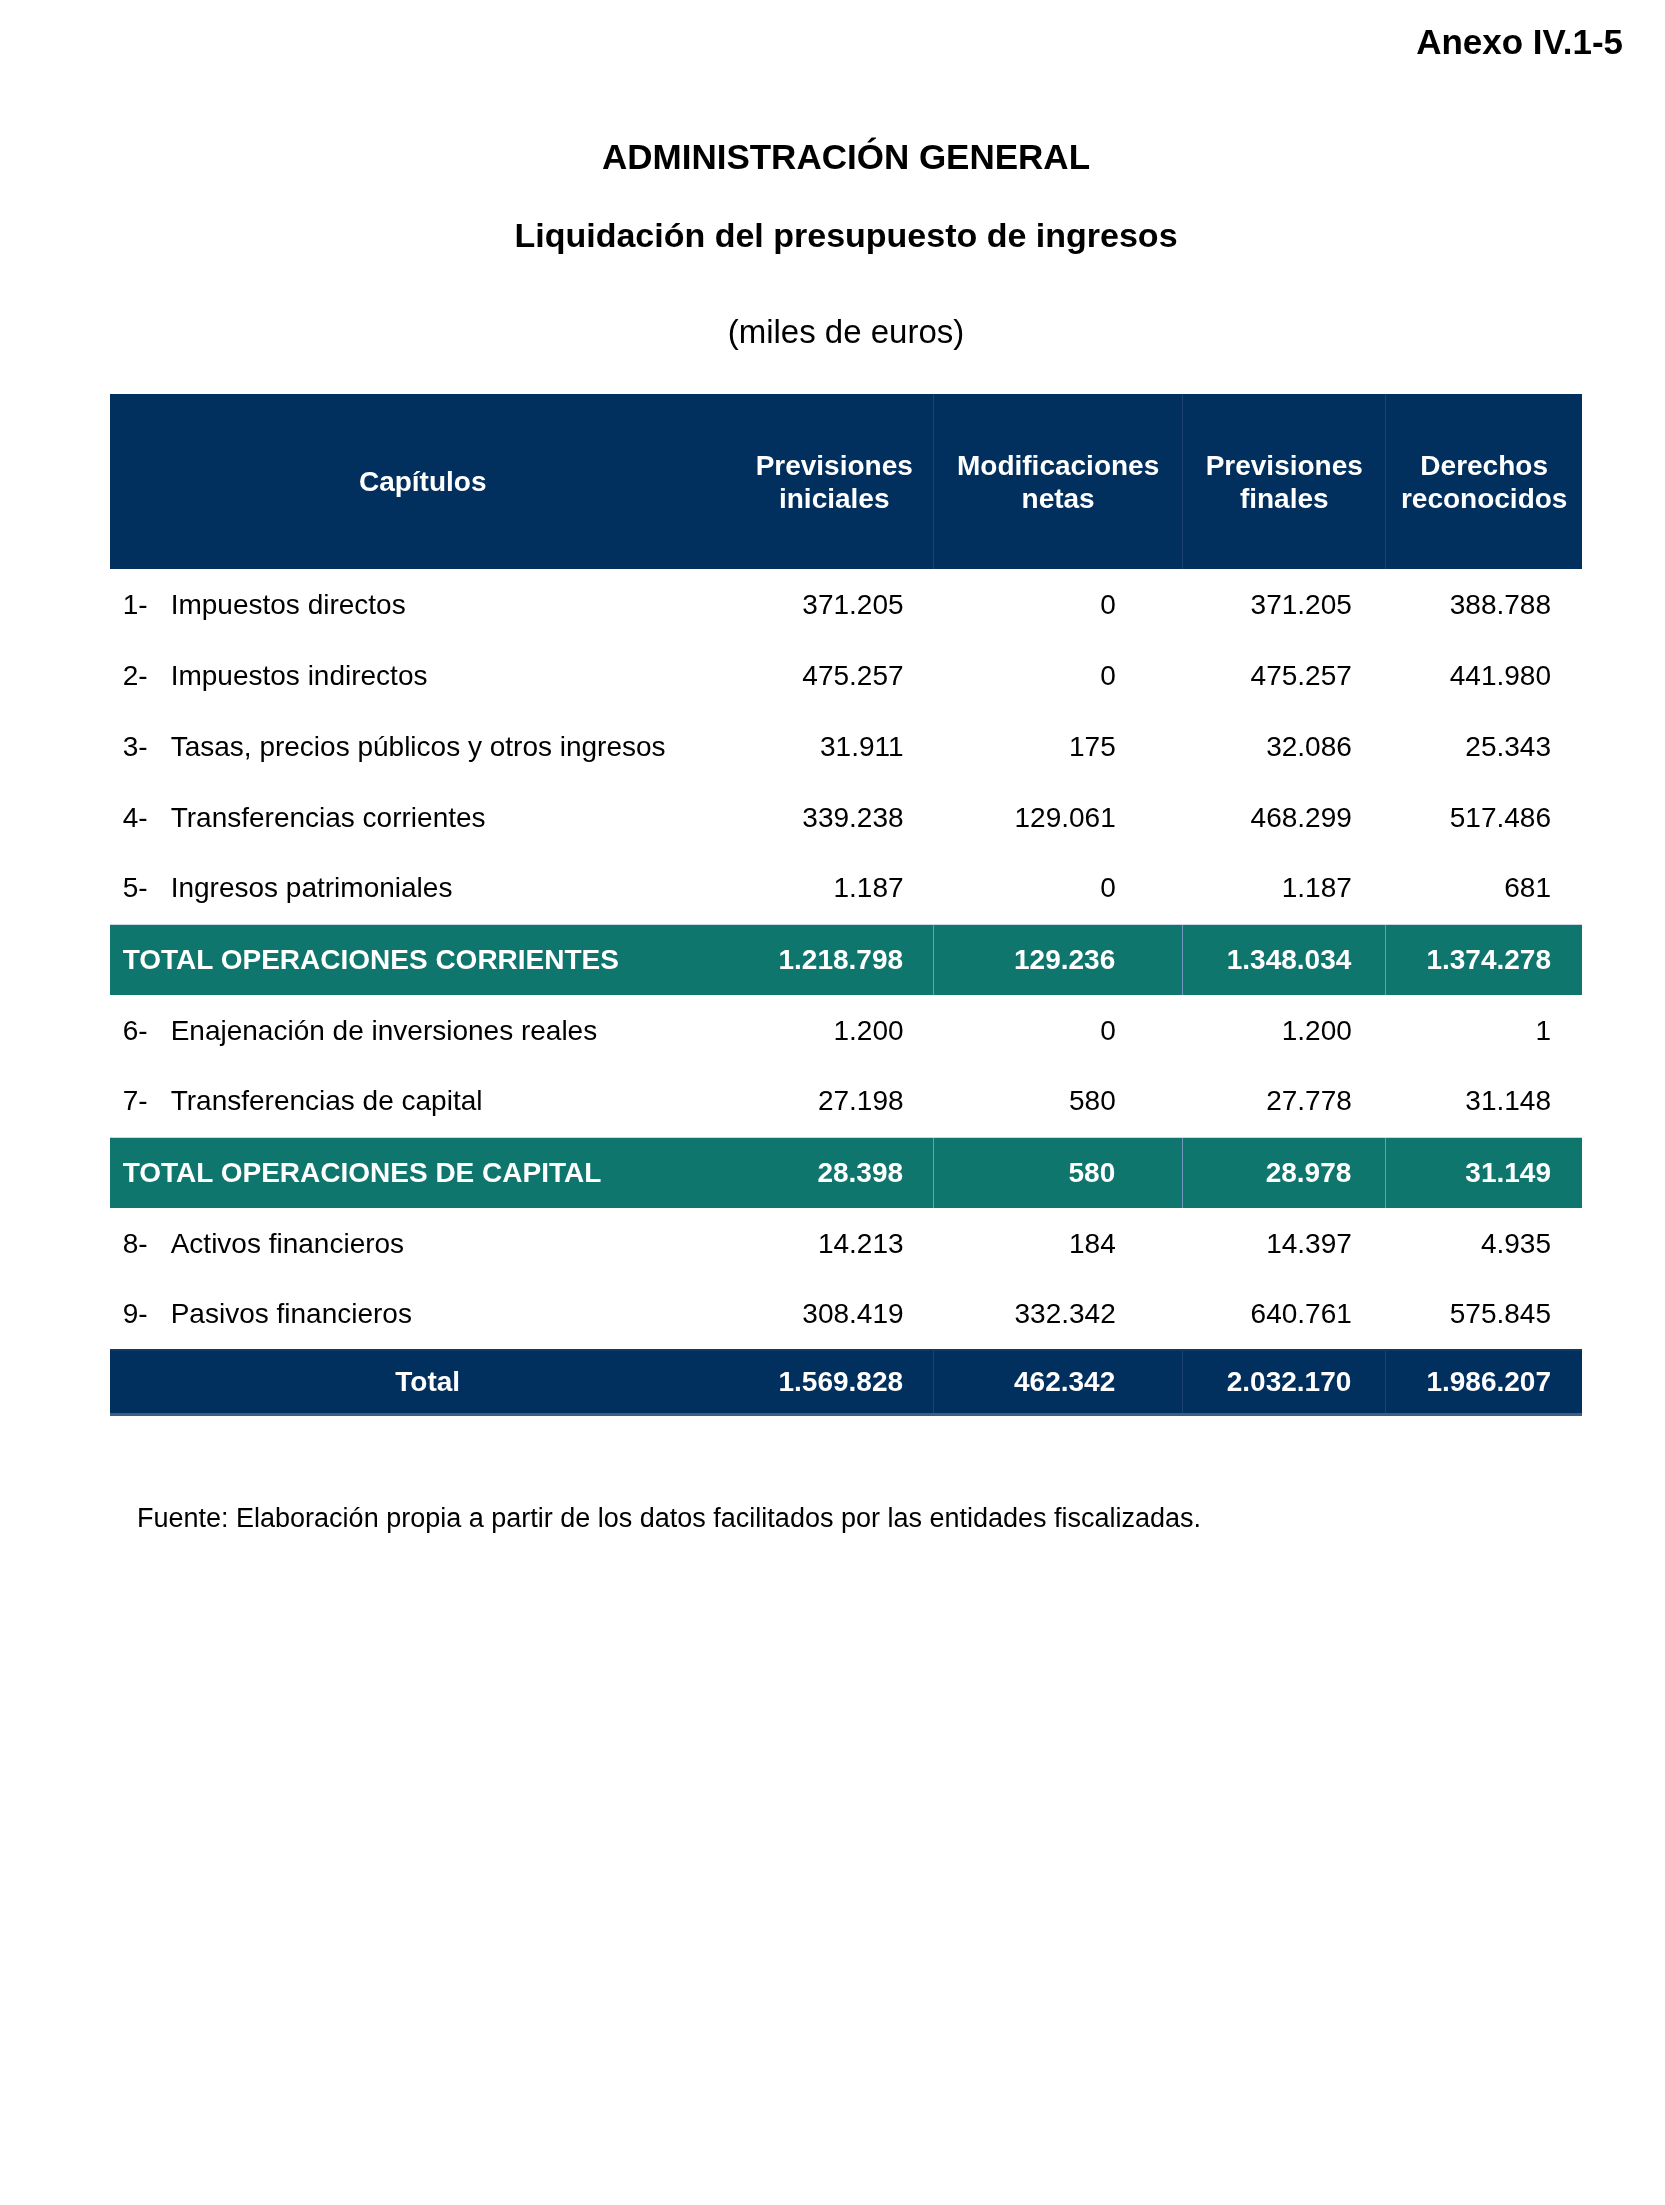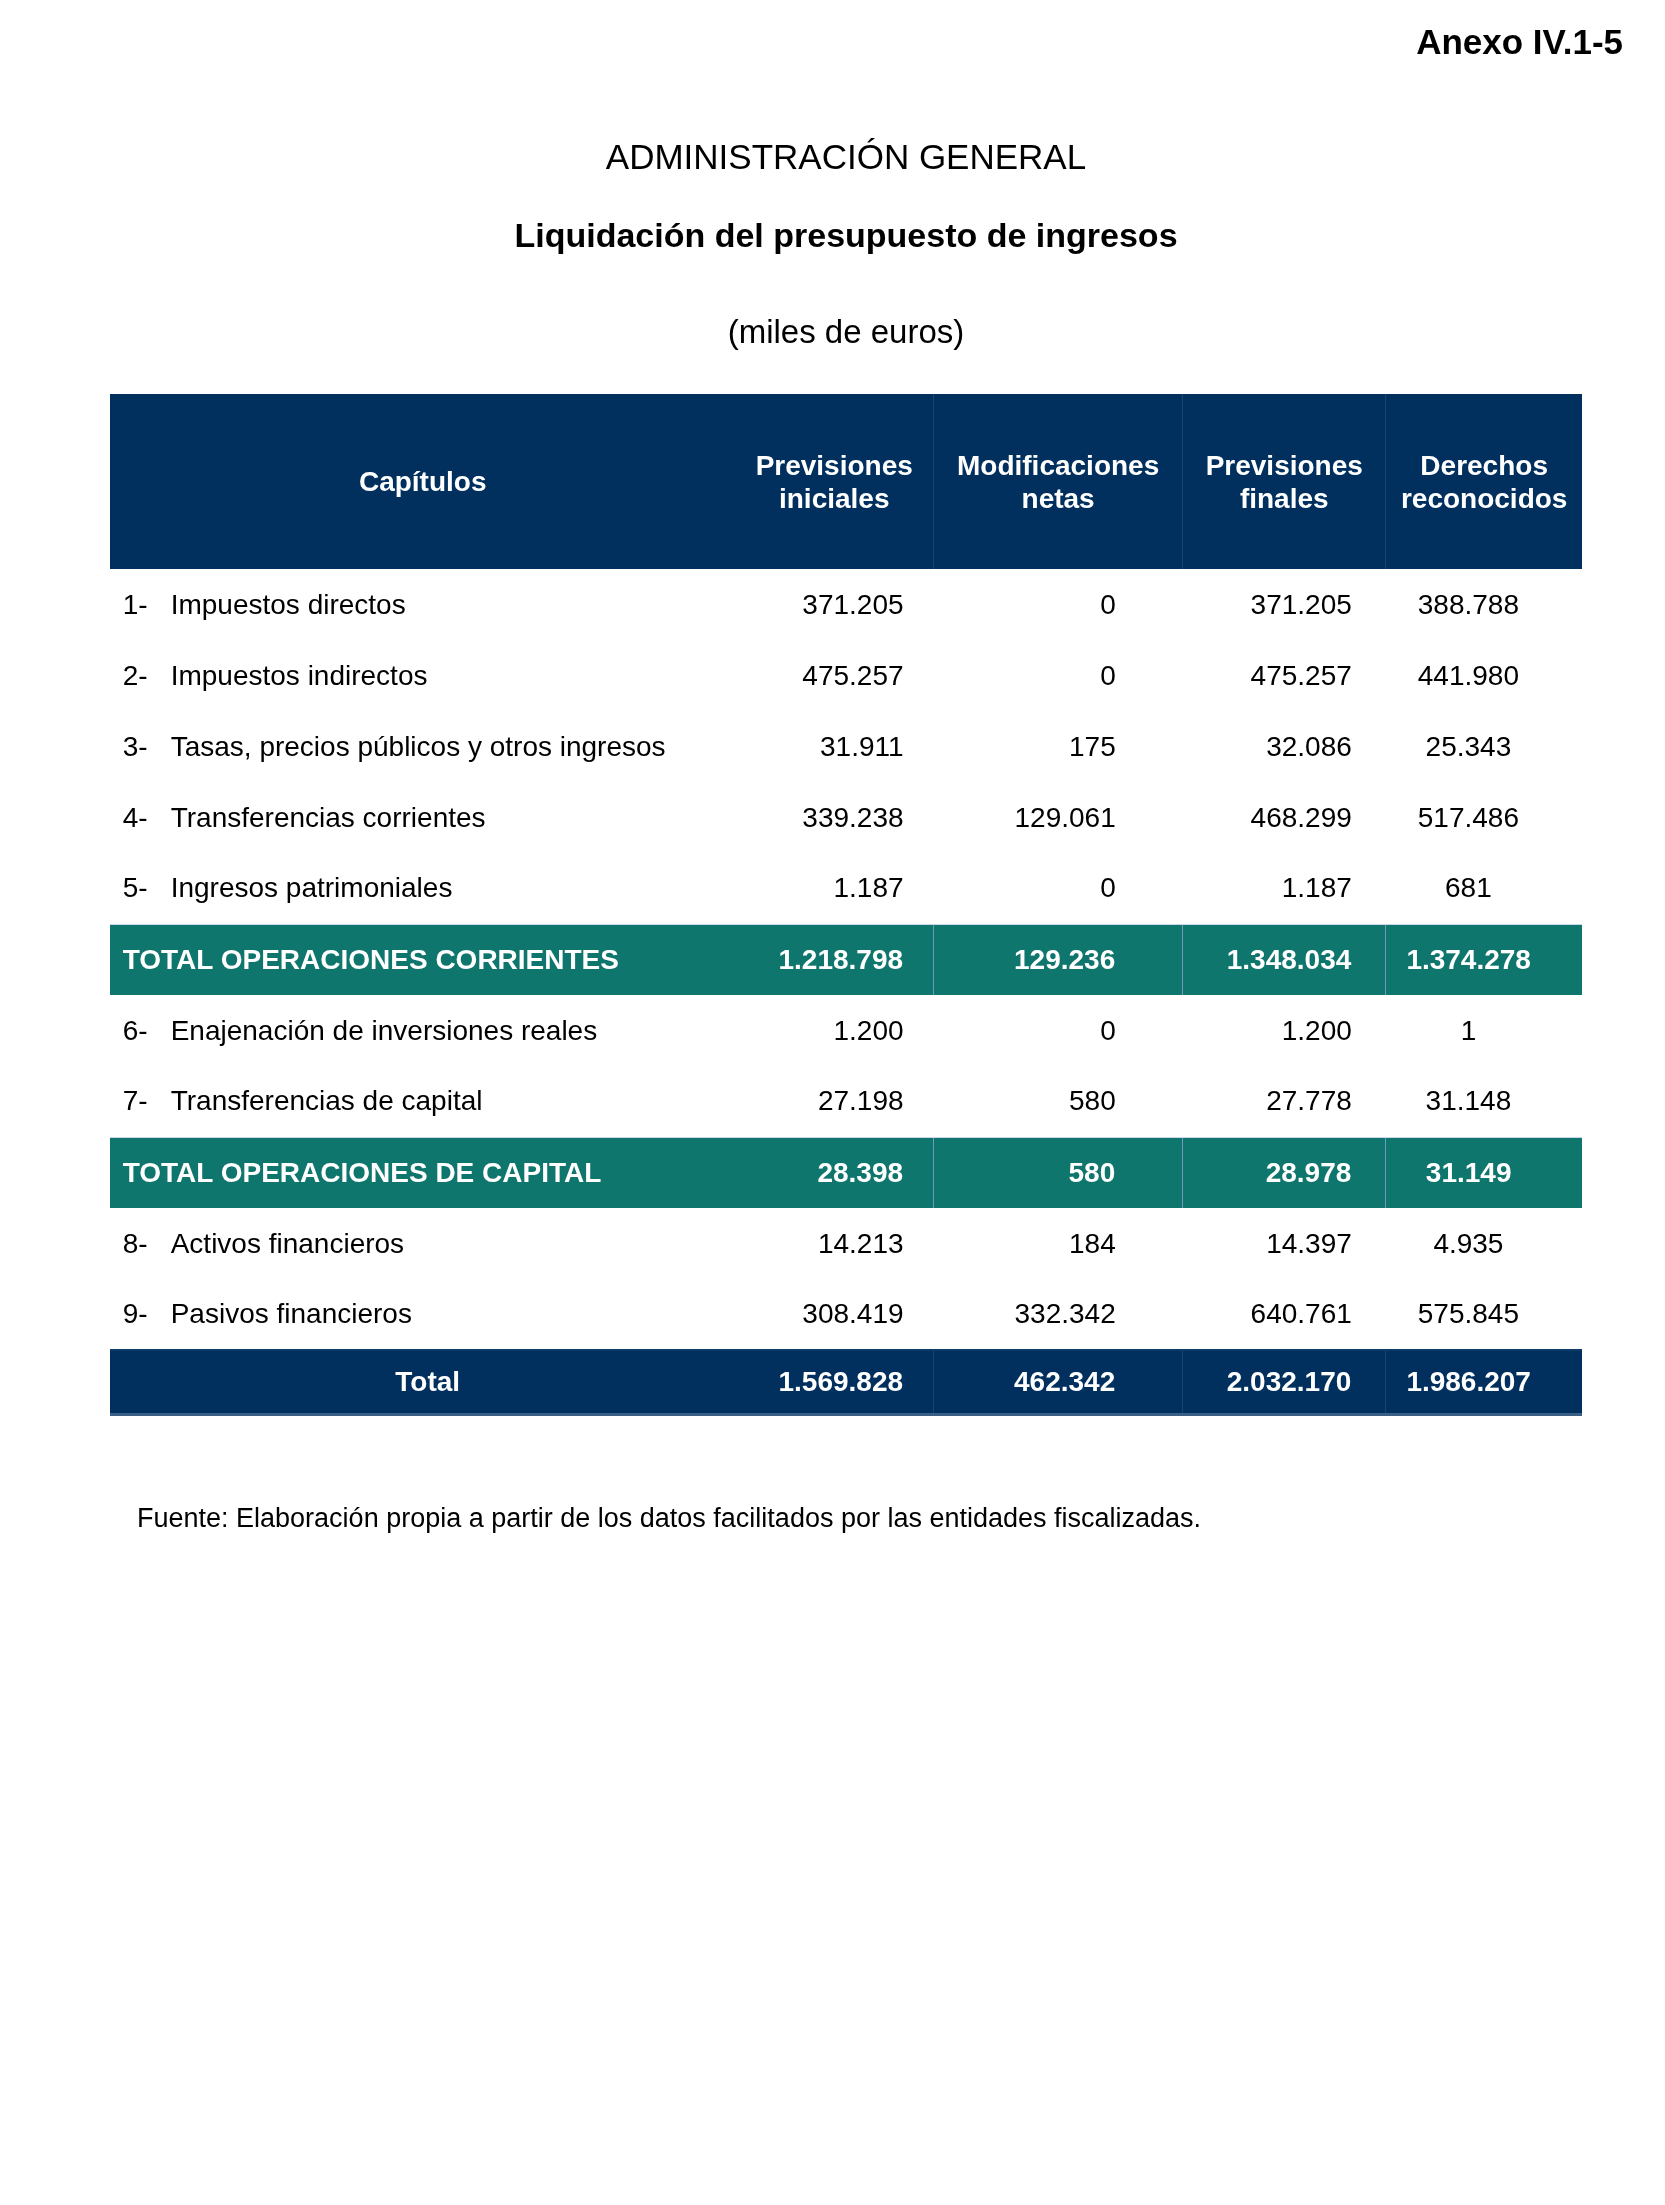--- a/index.html
+++ b/index.html
@@ -1,36 +1,36 @@
 <!DOCTYPE html>
 <html style="font-size:12.7px"><head>
 <meta charset="utf-8">
 <style>
   html, body { margin: 0; padding: 0; background: #ffffff; }
   body { width: 1666px; height: 2205px; position: relative; overflow: hidden;
          font-family: "Liberation Sans", sans-serif; color: #000; }
   .annex { position: absolute; top: 22px; right: 43px; font-size: 35px; font-weight: bold; }
   .title { position: absolute; left: 110px; width: 1472px; text-align: center; white-space: nowrap; }
-  .t1 { top: 137px; font-size: 35px; font-weight: normal; }
+  .t1 { top: 137px; font-size: 35px; font-weight: bold; }
   .t2 { top: 216px; font-size: 34px; font-weight: bold; }
   .t3 { top: 313px; font-size: 33px; }
   table { position: absolute; left: 110px; top: 394px; width: 1472px; border-collapse: collapse; table-layout: fixed; }
   col.c0 { width: 625px; } col.c1 { width: 198px; } col.c2 { width: 249px; } col.c3 { width: 203px; } col.c4 { width: 196px; }
   thead tr { background: #01305e; height: 175px; }
   thead th { color: #fff; font-size: 28px; font-weight: bold; line-height: 33px; text-align: center; vertical-align: middle; padding: 0; }
   thead th.num { border-left: 0.8px solid #1d4470; }
   thead th.c0 { padding-left: 0; }
   tbody tr { height: 71px; }
   td { font-size: 28px; vertical-align: middle; padding: 0; white-space: nowrap; }
   td.label { padding-left: 12.7px; }
   .num-prefix { display: inline-block; width: 48px; }
   td.v1 { text-align: right; padding-right: 30px; }
   td.v2 { text-align: right; padding-right: 67px; }
   td.v3 { text-align: right; padding-right: 34px; }
-  td.v4 { text-align: center; padding-right: 31px; }
+  td.v4 { text-align: right; padding-right: 31px; }
   tr.sub { background: #0f766e; color: #fff; font-weight: bold; }
   tr.sub td { color: #fff; font-weight: bold; border-top: 1.6px solid #c9d7e6; }
   tr.sub td.v2, tr.sub td.v3, tr.sub td.v4, tr.tot td.v2, tr.tot td.v3, tr.tot td.v4 { border-left: 0.8px solid #7298bf; }
   tr.tot { background: #01305e; height: 64px; }
   tr.tot td { color: #fff; font-weight: bold; border-top: 2.4px solid #0d3a66; border-bottom: 3.2px solid #3a5f87; }
   tr.tot td.v2, tr.tot td.v3, tr.tot td.v4 { border-left: 0.8px solid #1d4470; }
   tr.tot td.label { text-align: center; padding-left: 10px; }
   .footer { position: absolute; left: 137px; top: 1503px; font-size: 27px; white-space: nowrap; }
 </style>
 </head>

